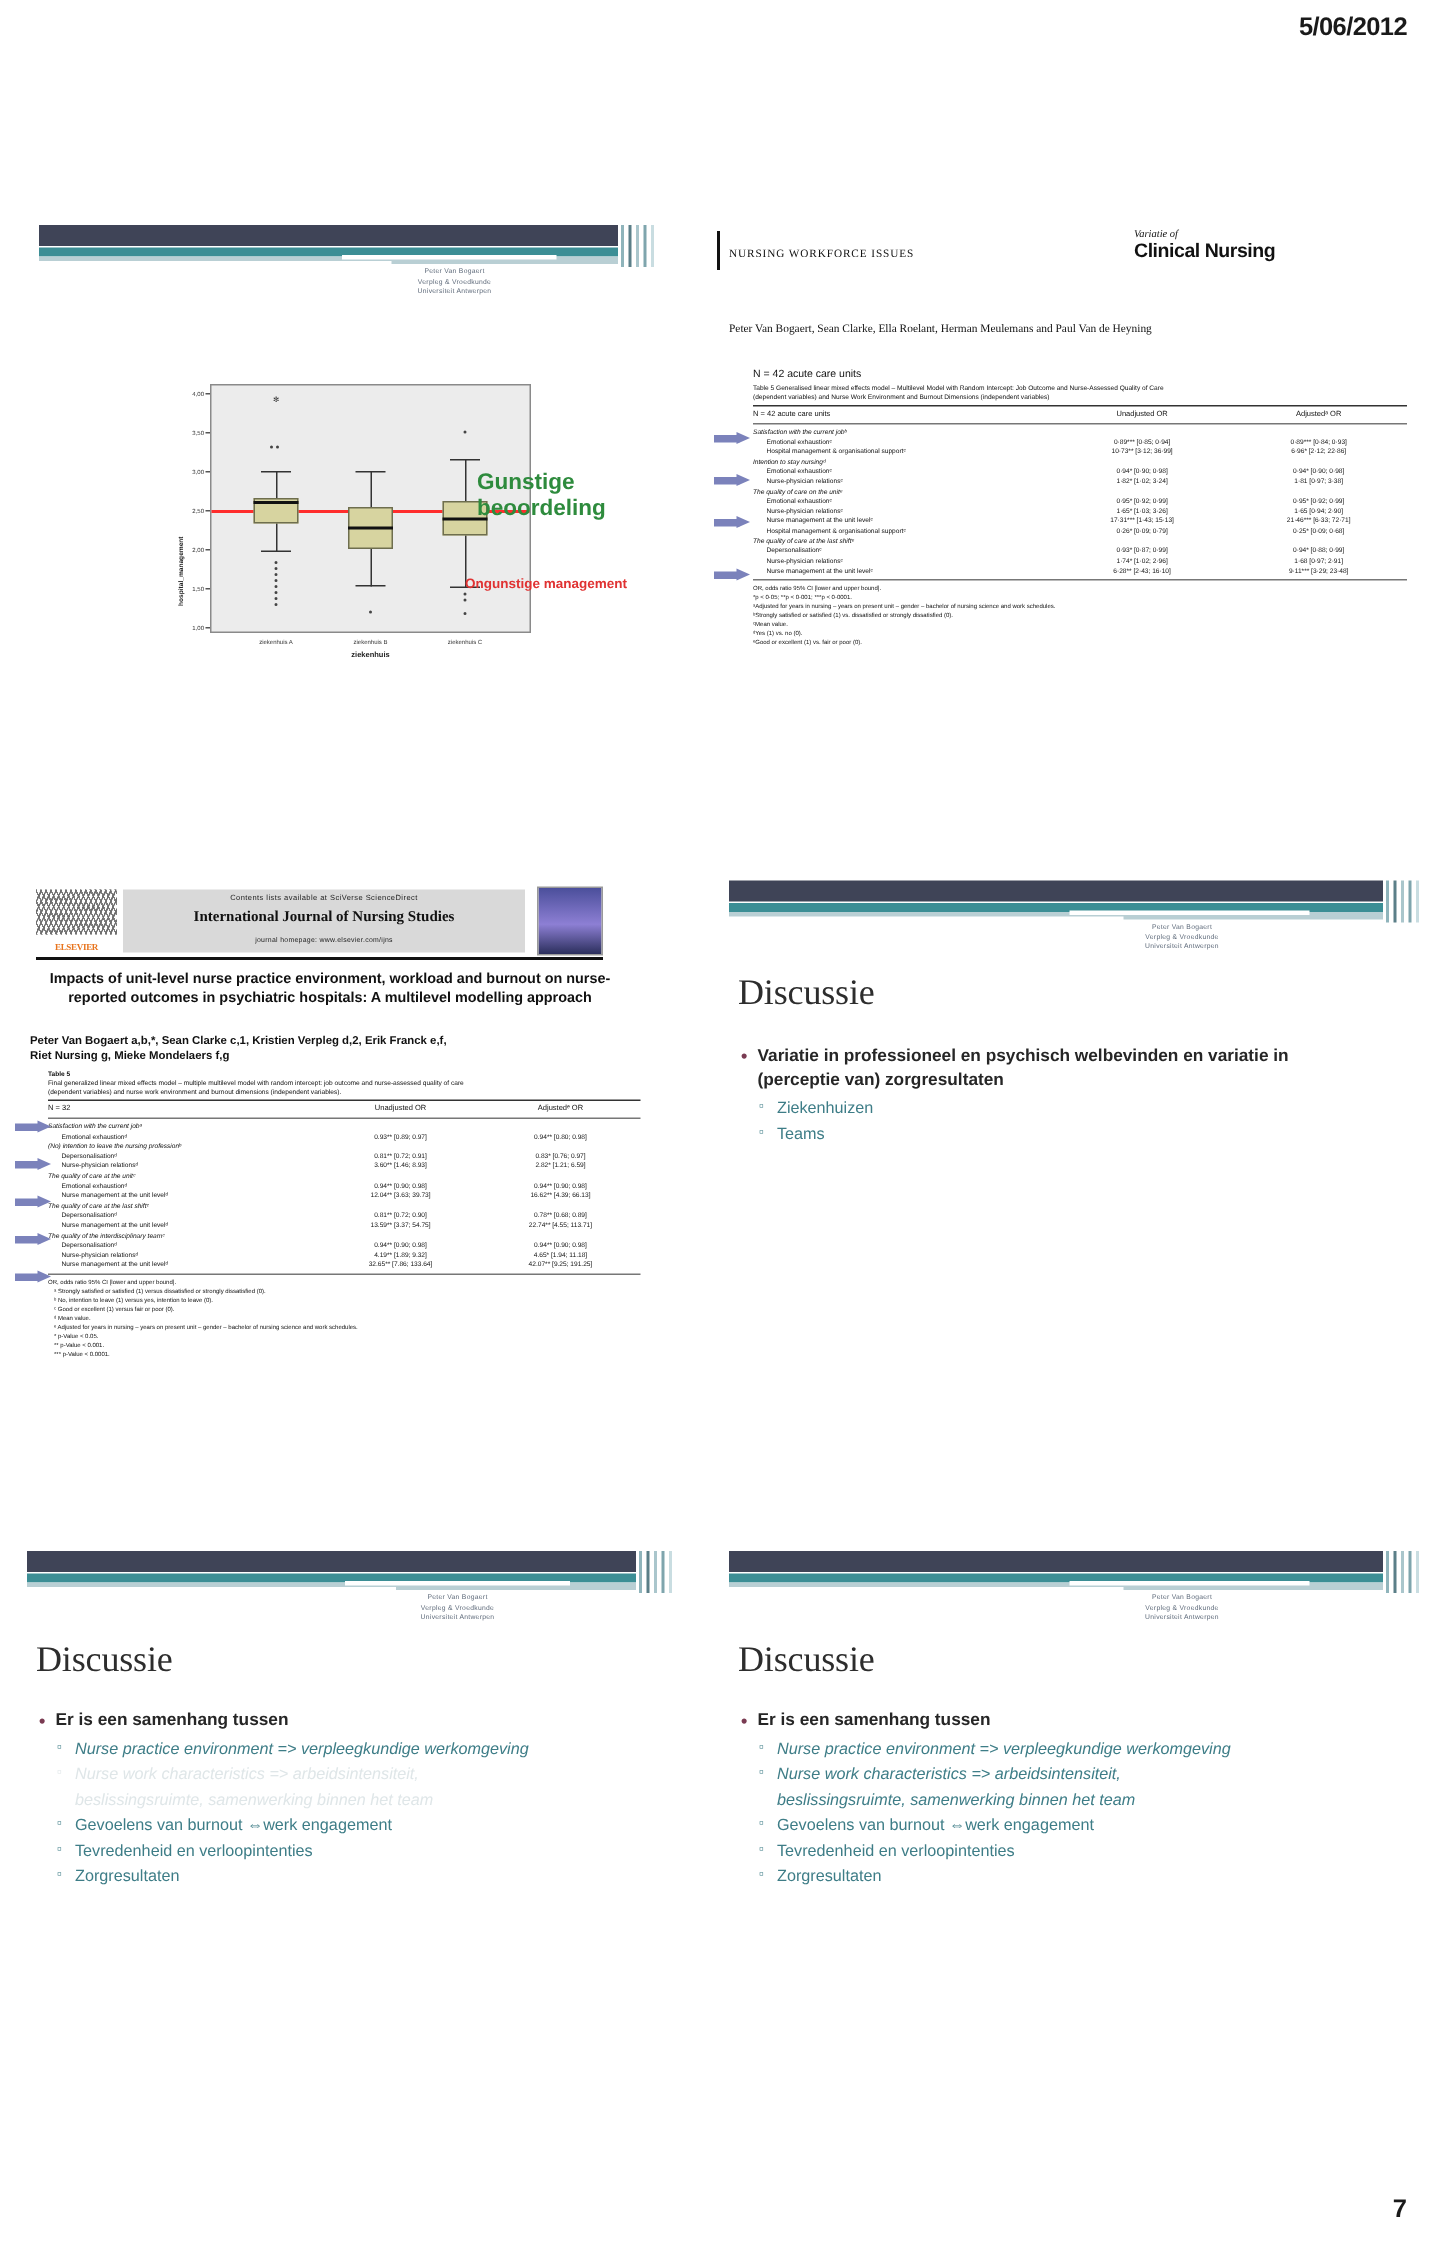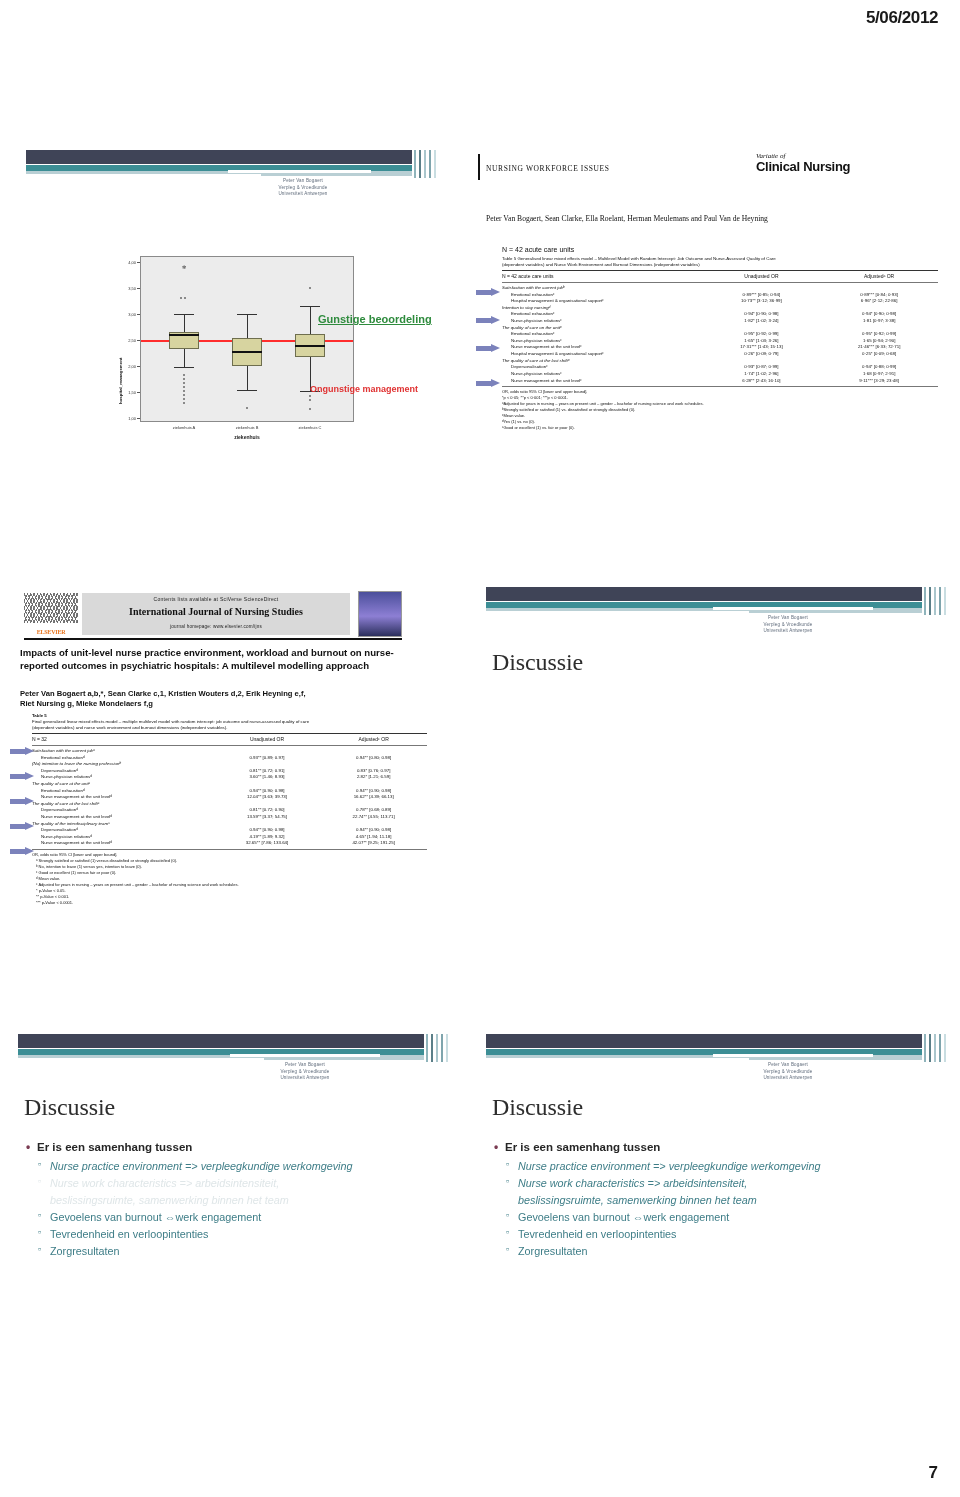--- a/index.html
+++ b/index.html
@@ -90,21 +90,21 @@
   .ytick { position:absolute; font-size:4px; color:#333; text-align:right; white-space:nowrap; }
   .ytickmark { position:absolute; width:3px; height:1px; background:#555; }
   .xtick { position:absolute; font-size:4px; color:#333; text-align:center; white-space:nowrap; }
   .refline { position:absolute; height:1.5px; background:#ff2d2d; }
   .bxbody { position:absolute; background:#d7d4a0; border:1px solid #6e6e4e; }
   .bxmed  { position:absolute; background:#111; height:1.6px; }
   .bxwhisk{ position:absolute; background:#333; width:1px; }
   .bxcap  { position:absolute; background:#333; height:1px; }
   .outl   { position:absolute; width:2.4px; height:2.4px; border:0.7px solid #444; border-radius:50%; }
   .outl-star { position:absolute; font-size:5px; color:#333; line-height:1; }
-  .annot-good { position:absolute; color:#2e8b3d; font-size:11px; font-weight:600;text-decoration:underline; }
+  .annot-good { position:absolute; color:#2e8b3d; font-size:15px; font-weight:600; }
   .annot-bad  { position:absolute; color:#e03232; font-size:9px; font-weight:600; }
 
   
   .jart { position:absolute; }
   .j-rule { position:absolute; background:#111; }
   .jcn-kicker { position:absolute; font-family:"Liberation Serif", serif; font-size:7.5px; letter-spacing:0.6px; color:#111; }
   .jcn-brand-sm { position:absolute; font-family:"Liberation Serif", serif; font-style:italic; font-size:7px; color:#111; }
   .jcn-brand { position:absolute; font-family:"Liberation Sans", sans-serif; font-weight:bold; font-size:13px; color:#111; letter-spacing:-0.3px; }
   .jcn-title { position:absolute; font-family:"Liberation Serif", serif; font-weight:bold; font-size:10.5px; line-height:1.3; color:#111; }
   .jcn-auth  { position:absolute; font-family:"Liberation Serif", serif; font-size:7.6px; color:#111; }
@@ -114,21 +114,21 @@
   .els-jname { position:absolute; font-family:"Liberation Serif", serif; font-weight:bold; font-size:10px; width:100%; text-align:center; color:#111; }
   .els-home { position:absolute; font-size:4.6px; width:100%; text-align:center; color:#222; letter-spacing:0.2px; }
   .els-logo { position:absolute; }
   .els-logo .tree { position:absolute; left:0; top:0; width:100%; height:72%;
      background:repeating-linear-gradient(115deg,#555 0 1px,transparent 1px 3px),
                 repeating-linear-gradient(65deg,#666 0 1px,transparent 1px 3px);
      opacity:.85; }
   .els-logo .word { position:absolute; left:0; bottom:0; width:100%; text-align:center;
      font-family:"Liberation Serif", serif; font-weight:bold; font-size:6px; color:#e8741d; letter-spacing:-0.2px; }
   .els-thumb { position:absolute; border:1px solid #999; background:linear-gradient(#4b4f9b,#8d7fd4 55%,#2b2f5c); }
-  .ijns-title { position:absolute; font-family:"Liberation Sans", sans-serif; font-weight:bold; font-size:9.6px; line-height:1.32; color:#111; }
+  .ijns-title { position:absolute; font-family:"Liberation Sans", sans-serif; font-weight:bold; font-size:9.6px; line-height:1.32; color:#111;text-align:center; }
   .ijns-auth { position:absolute; font-family:"Liberation Sans", sans-serif; font-weight:bold; font-size:7.6px; line-height:1.35; color:#111; }
 
   
   .tbl { position:absolute; color:#111; }
   .tbl-cap { font-size:4.4px; line-height:1.35; margin-bottom:2px; }
   .tbl-cap b { font-weight:bold; }
   .tbl-rule { height:1px; background:#333; width:100%; }
   .tbl-rule.thin { height:0.6px; background:#777; }
   .trow { display:flex; font-size:4.4px; line-height:1.5; }
   .trow .c1 { flex:0 0 46%; }
@@ -389,21 +389,21 @@
     <div class="els-contents" style="top:3px;">Contents lists available at SciVerse ScienceDirect</div>
     <div class="els-jname" style="top:13px;">International Journal of Nursing Studies</div>
     <div class="els-home" style="top:31px;">journal homepage: www.elsevier.com/ijns</div>
   </div>
 
   <div class="els-thumb" style="left:348px; top:6px; width:44px; height:46px;"></div>
 
   <div class="j-rule" style="left:14px; top:53px; width:378px; height:2px;"></div>
 
   <div class="ijns-title" style="left:10px; top:62px; width:400px;">Impacts of unit-level nurse practice environment, workload and burnout on nurse-reported outcomes in psychiatric hospitals: A multilevel modelling approach</div>
-  <div class="ijns-auth" style="left:10px; top:104px; width:410px;">Peter Van Bogaert a,b,*, Sean Clarke c,1, Kristien Wouters d,2, Erik Heyning e,f,</div>
+  <div class="ijns-auth" style="left:10px; top:104px; width:410px;">Peter Van Bogaert a,b,*, Sean Clarke c,1, Kristien Verpleg d,2, Erik Franck e,f,</div>
   <div class="ijns-auth" style="left:10px; top:114px; width:410px;">Riet Nursing g, Mieke Mondelaers f,g</div>
 
   <div class="tbl" style="left:22px; top:128px; width:395px;">
     <div class="tbl-cap">
       <b>Table 5</b><br>
       <span>Final generalized linear mixed effects model – multiple multilevel model with random intercept: job outcome and nurse-assessed quality of care</span><br>
       <span>(dependent variables) and nurse work environment and burnout dimensions (independent variables).</span>
     </div>
     <div class="tbl-rule"></div>
     <div class="trow head">
@@ -541,20 +541,25 @@
     <div class="tick t5"></div>
   </div>
   <div class="wm" style="left:265px; top:30px;">
     <div>Peter Van Bogaert</div>
     <div>Verpleg &amp; Vroedkunde</div>
     <div>Universiteit Antwerpen</div>
   </div>
 
   <div class="slide-title" style="left:14px; top:62px; font-size:24px;">Discussie</div>
 
+  <div class="bullets" style="left:14px; top:112px; width:420px;">
+    <p class="b1">Variatie in professioneel en psychisch welbevinden en variatie in (perceptie van) zorgresultaten</p>
+    <p class="b2">Ziekenhuizen</p>
+    <p class="b2">Teams</p>
+  </div>
 </div>
 
 <div class="slide" style="left:10px; top:1032px; width:440px; height:300px;">
   <div class="hdr">
     <div class="bar-dark"></div>
     <div class="bar-teal"></div>
     <div class="bar-pale"></div>
     <div class="bar-white"></div>
     <div class="bar-white2"></div>
     <div class="tick t1"></div>

